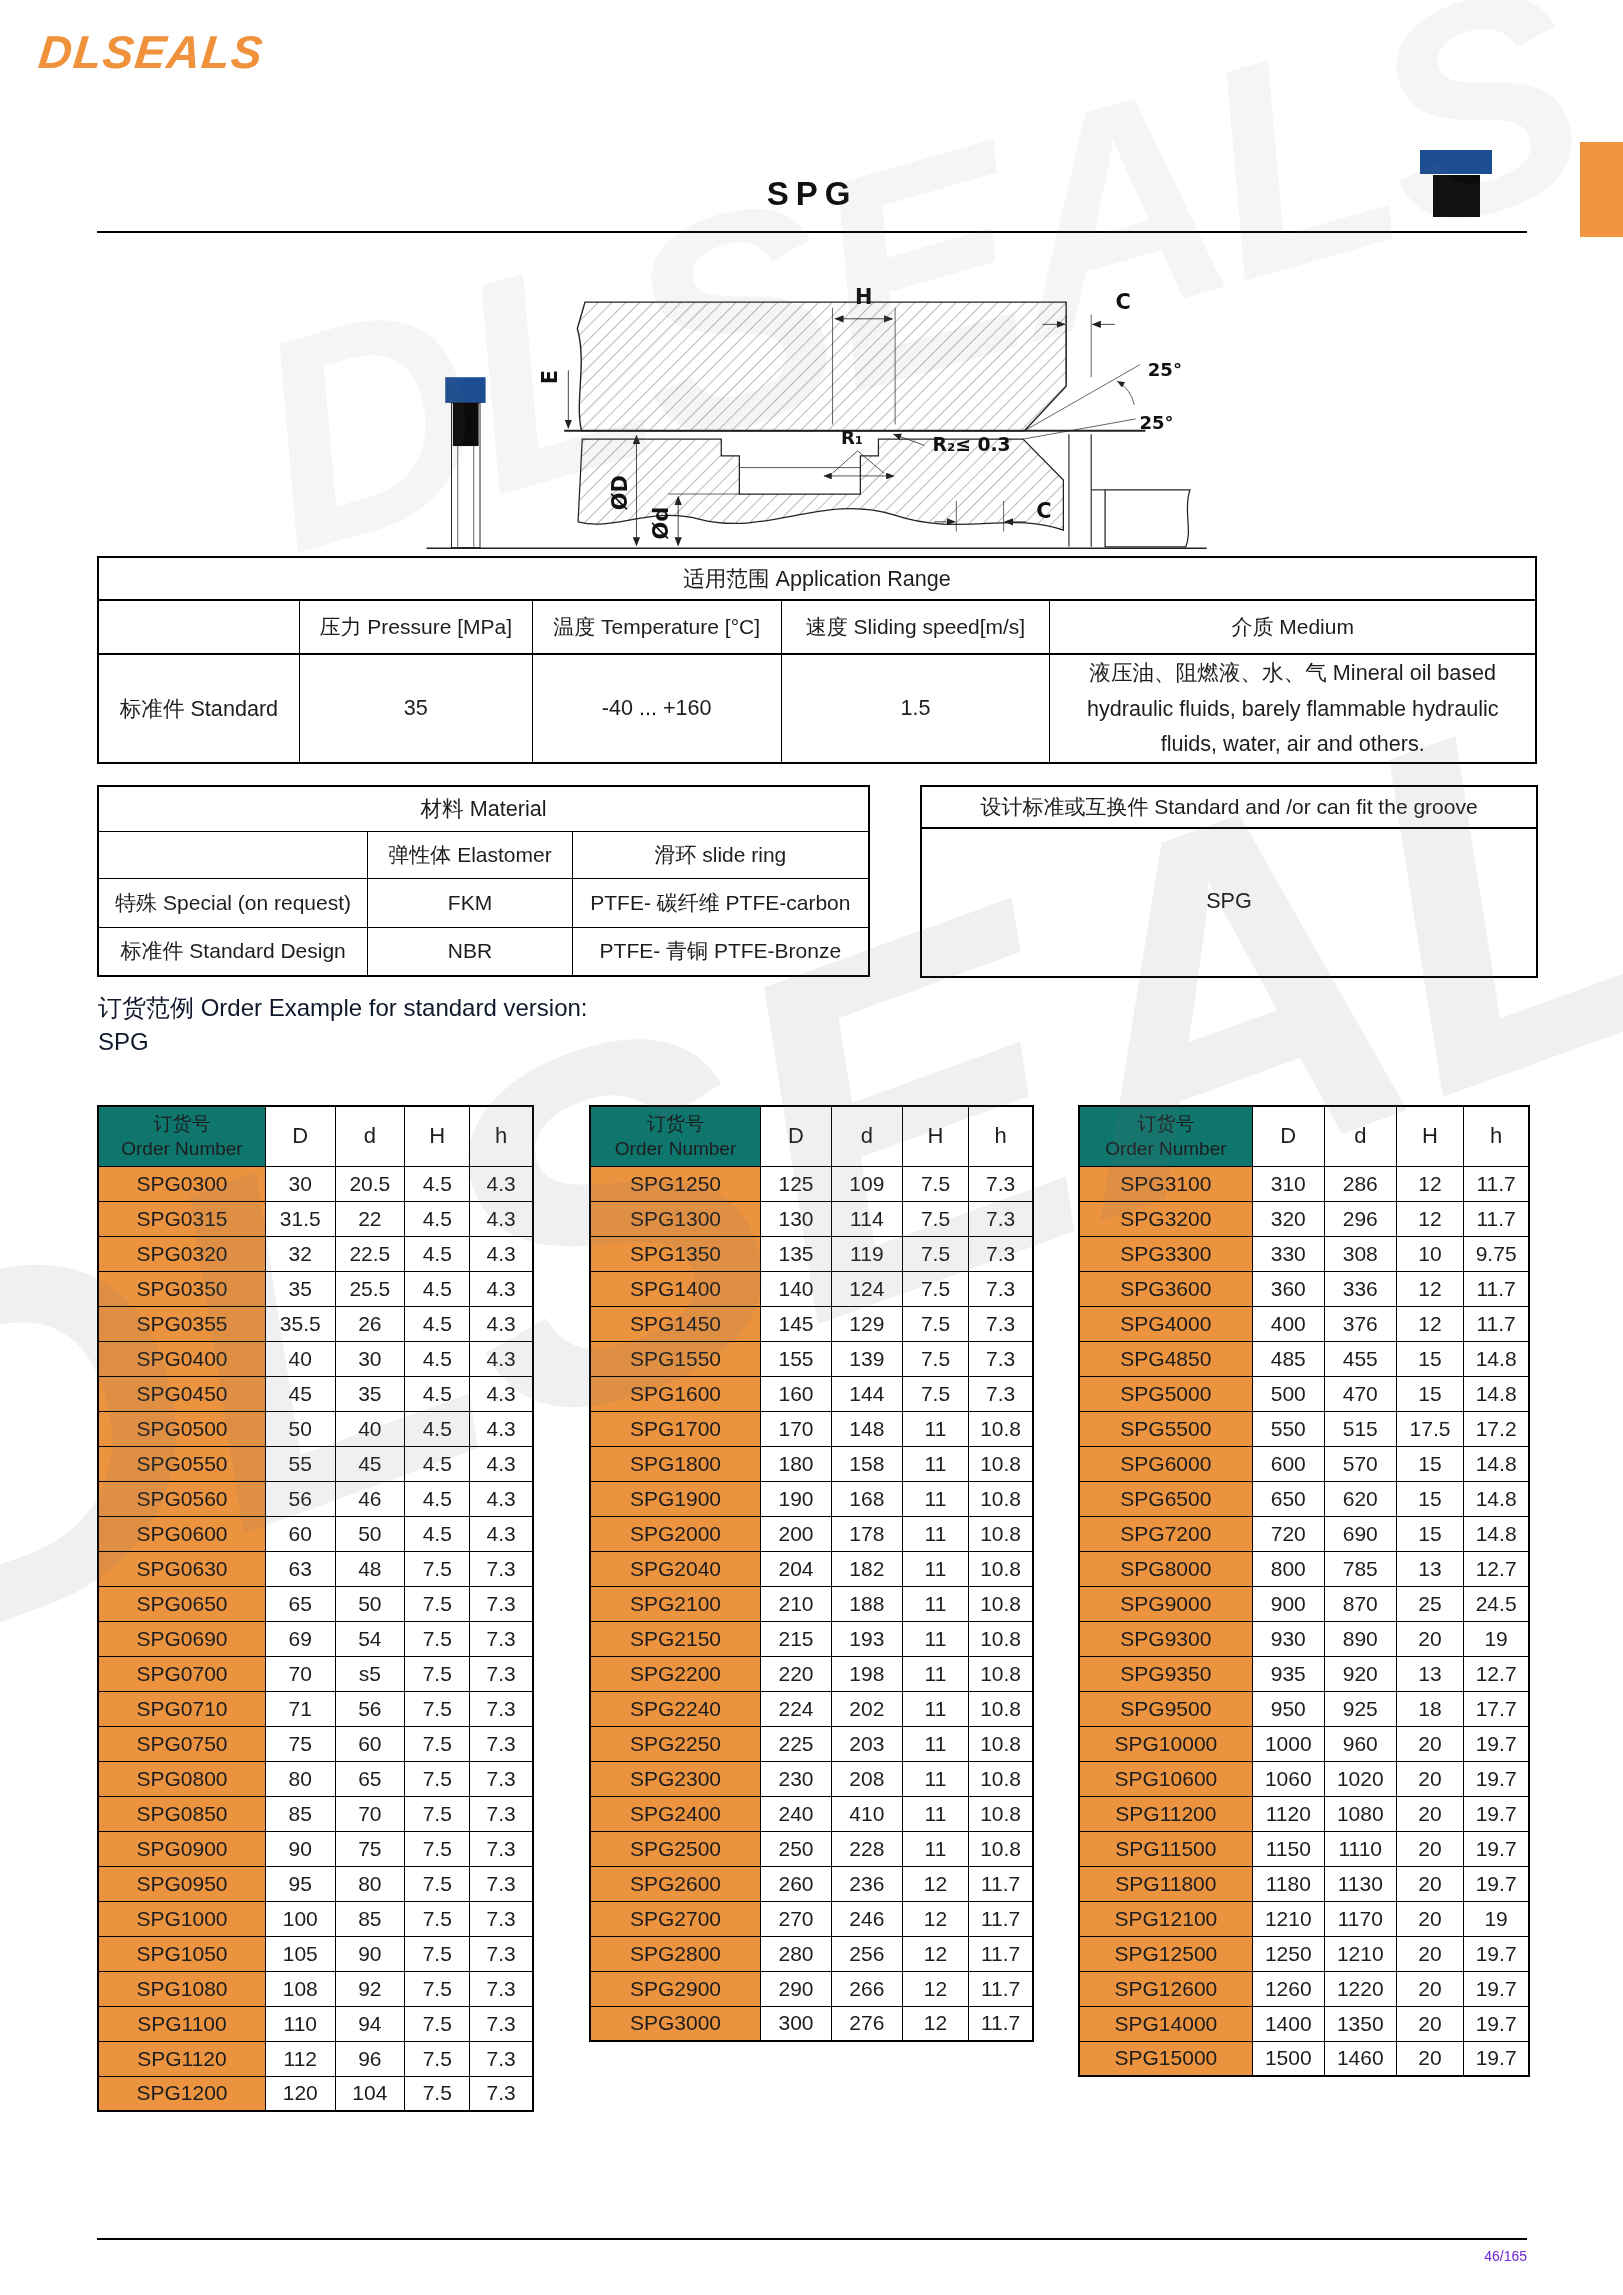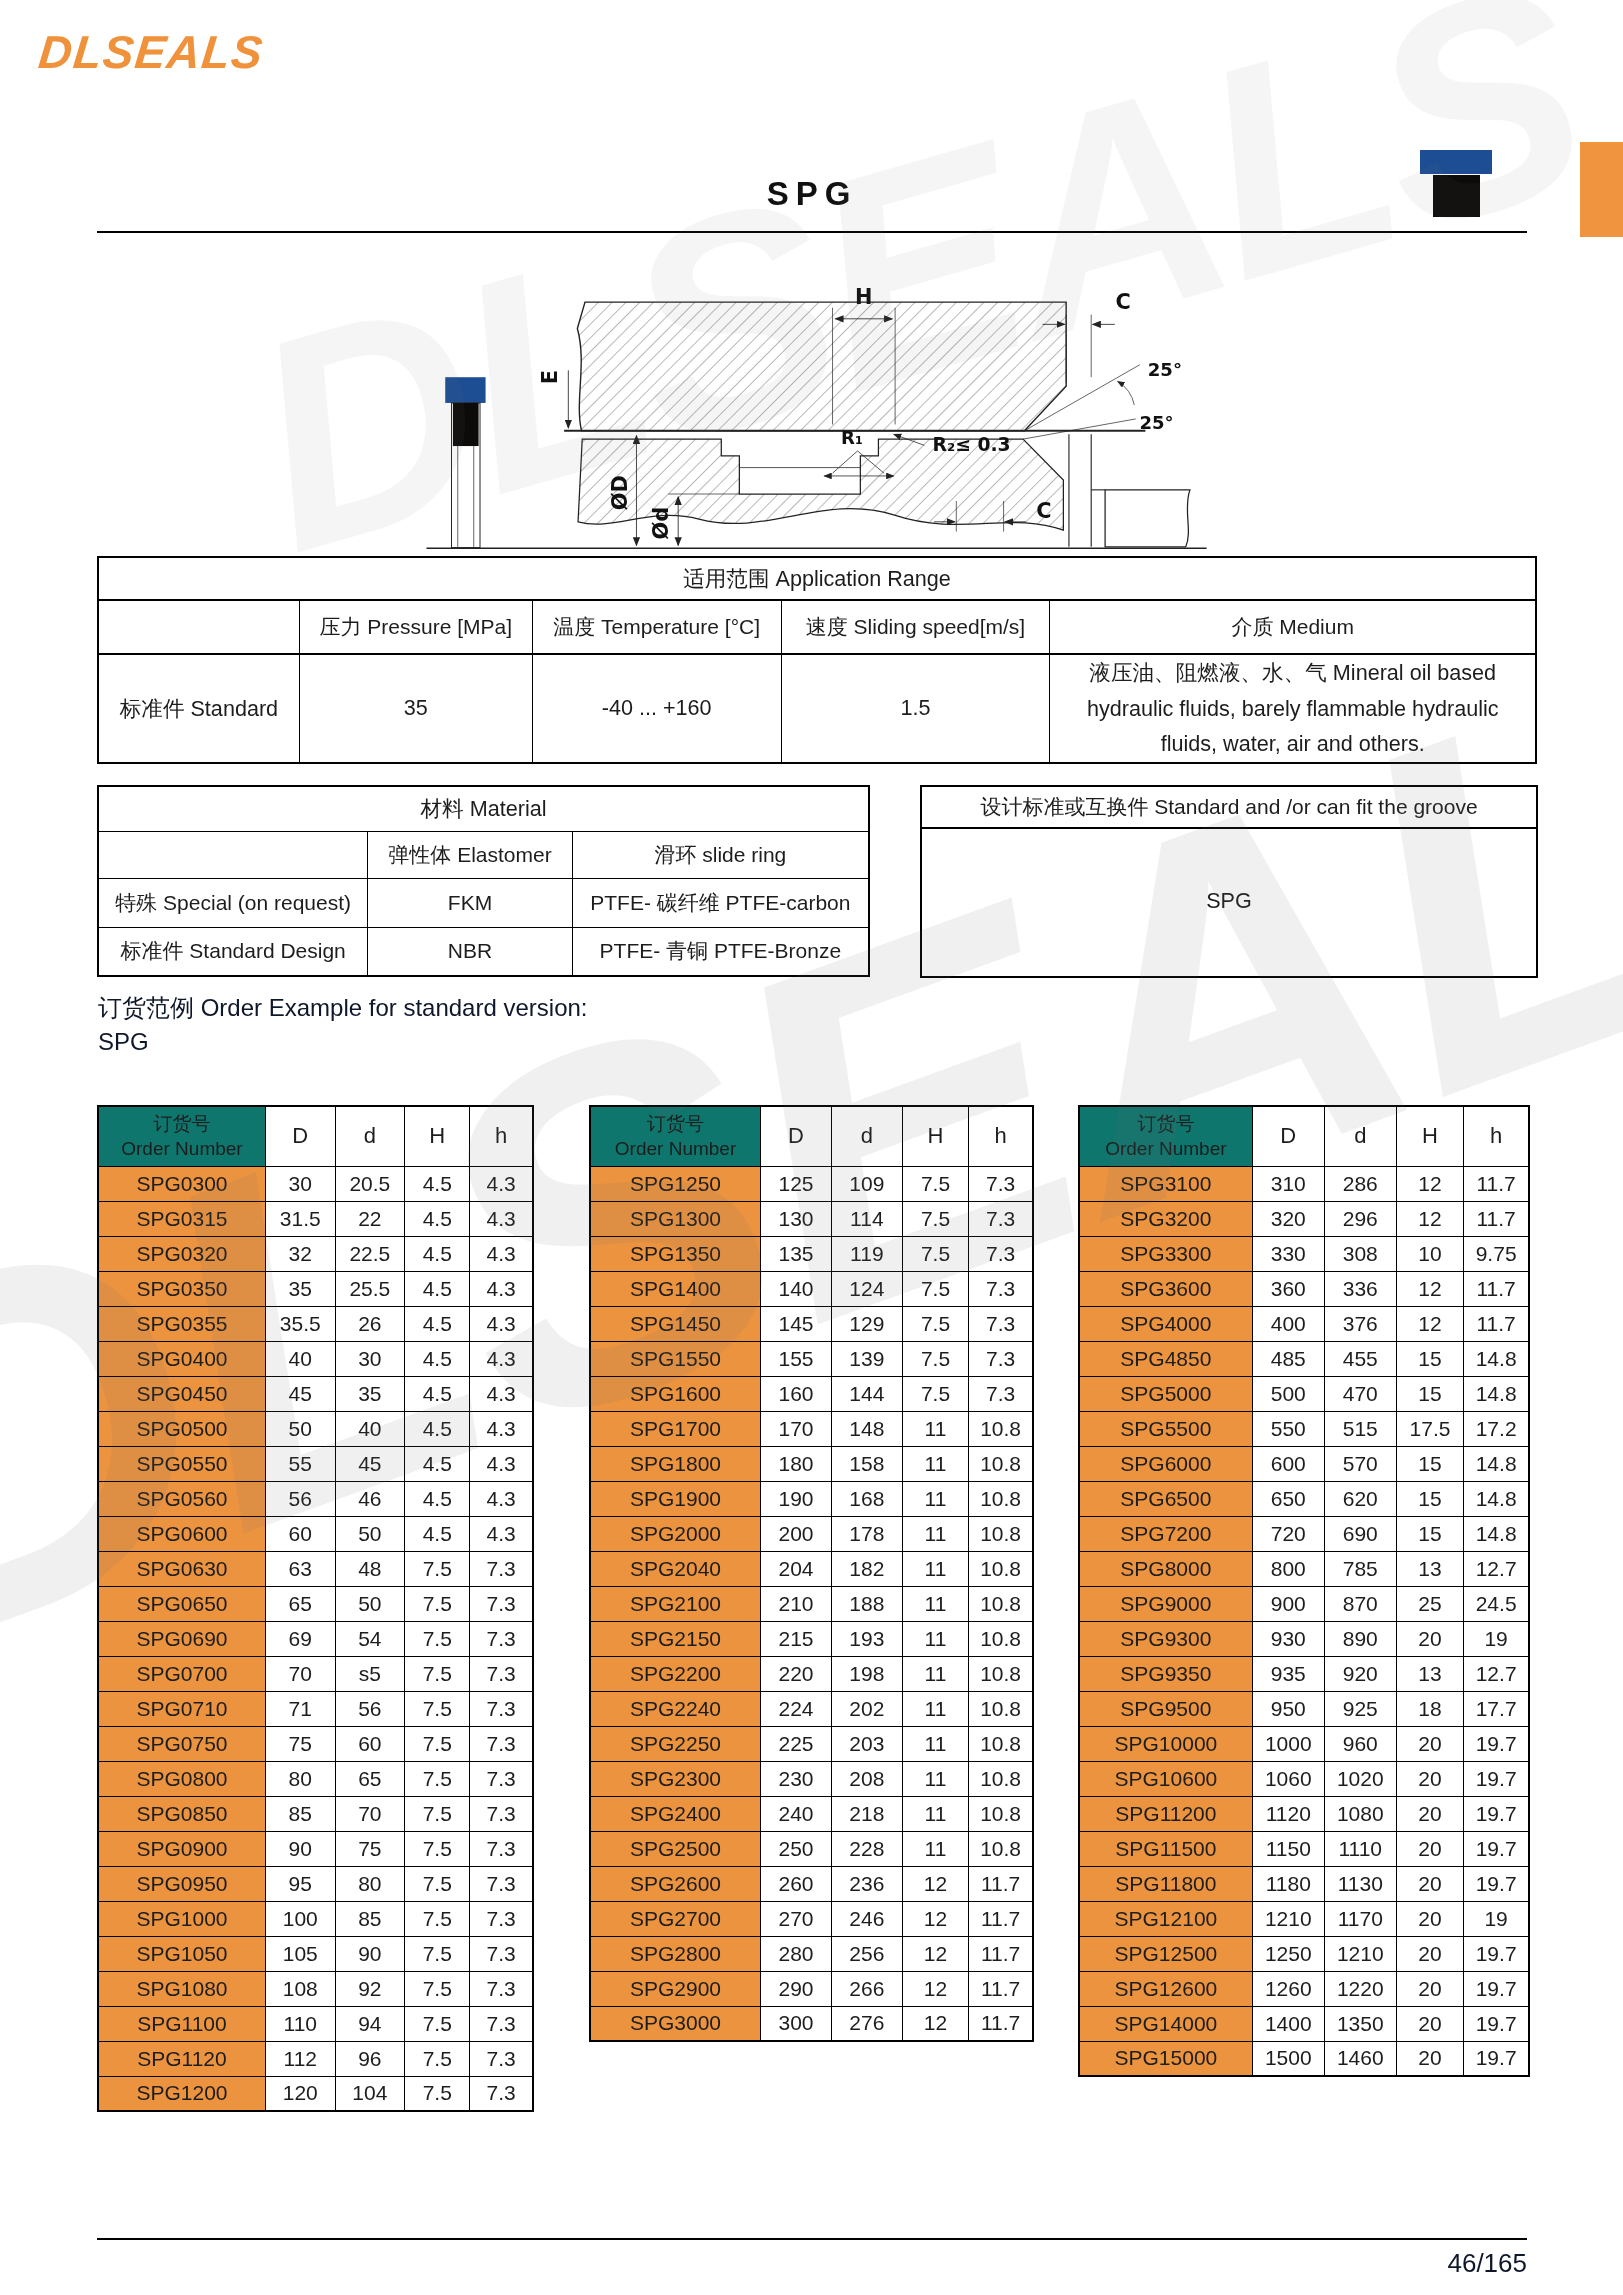--- a/index.html
+++ b/index.html
@@ -64,21 +64,21 @@
   #size-table-2 { left:1078px; width:452px; }
   .size-table thead th { height:60px; }
   .size-table .order-head { background:#0f766e; font-size:19px; line-height:1.35; font-weight:500; }
   .size-table .dim-head { font-size:22px; font-weight:500; }
   .size-table td { height:35px; }
   .size-table td.order-cell { background:#ec9340; }
   .sc0{width:38.5%} .sc1{width:16%} .sc2{width:16%} .sc3{width:15%} .sc4{width:14.5%}
 
   
   .footer-rule { position:absolute; left:97px; top:2238px; width:1430px; height:2.1px; background:#000; }
-  .footer-page { position:absolute; left:97px; top:2248px; width:1430px; text-align:right; font-size:26px; color:#0f172a; }
+  .footer-page { position:absolute; left:97px; top:2248px; width:1430px; text-align:right; font-size:14px; color:#6d28d9; }
 </style>
 </head>
 <body>
 
 <div id="page">
 
   <div class="logo">DLSEALS</div>
 
   <div class="page-title">SPG</div>
   <div class="title-rule"></div>
@@ -582,21 +582,21 @@
         <tr>
           <td class="order-cell">SPG2300</td>
           <td class="dim-cell">230</td>
           <td class="dim-cell">208</td>
           <td class="dim-cell">11</td>
           <td class="dim-cell">10.8</td>
         </tr>
         <tr>
           <td class="order-cell">SPG2400</td>
           <td class="dim-cell">240</td>
-          <td class="dim-cell">218</td>
+          <td class="dim-cell">410</td>
           <td class="dim-cell">11</td>
           <td class="dim-cell">10.8</td>
         </tr>
         <tr>
           <td class="order-cell">SPG2500</td>
           <td class="dim-cell">250</td>
           <td class="dim-cell">228</td>
           <td class="dim-cell">11</td>
           <td class="dim-cell">10.8</td>
         </tr>

